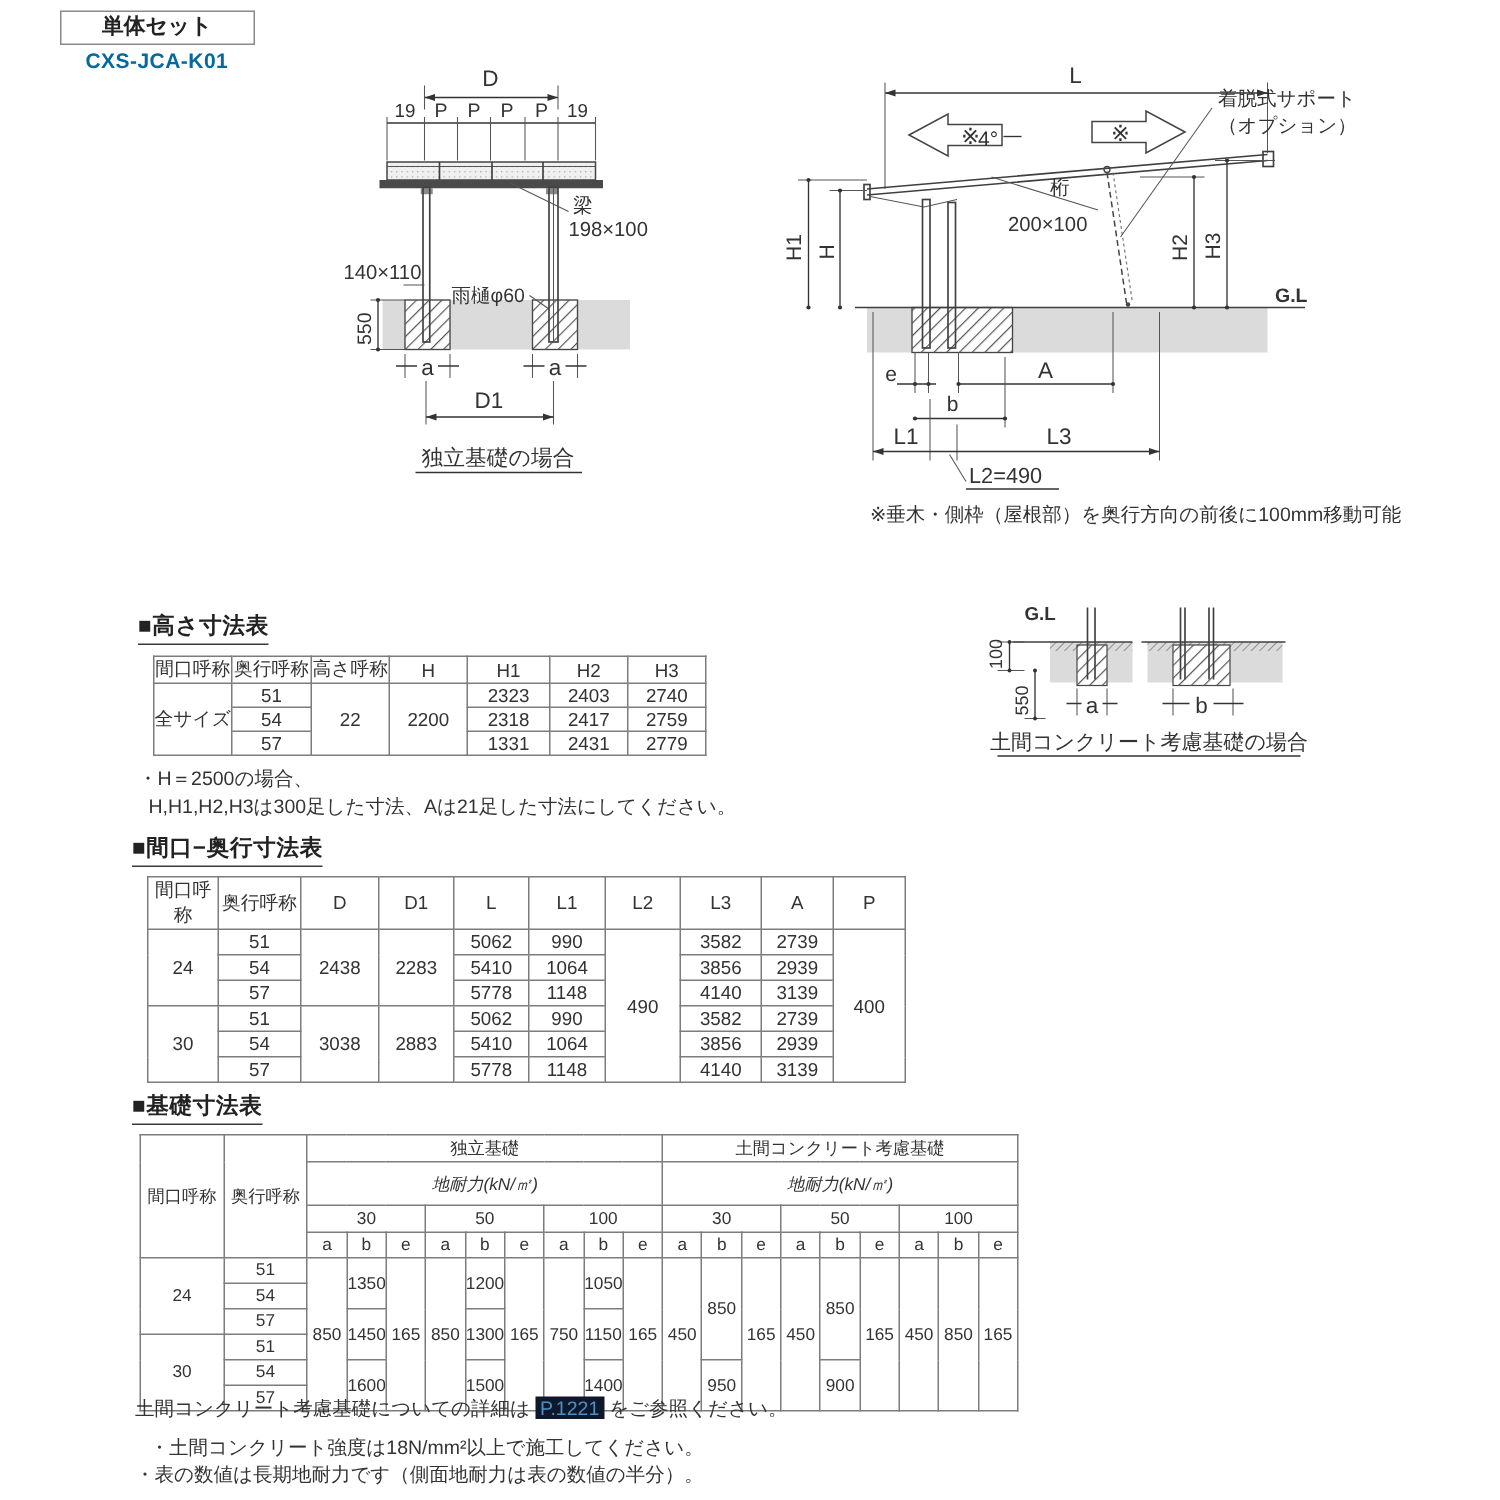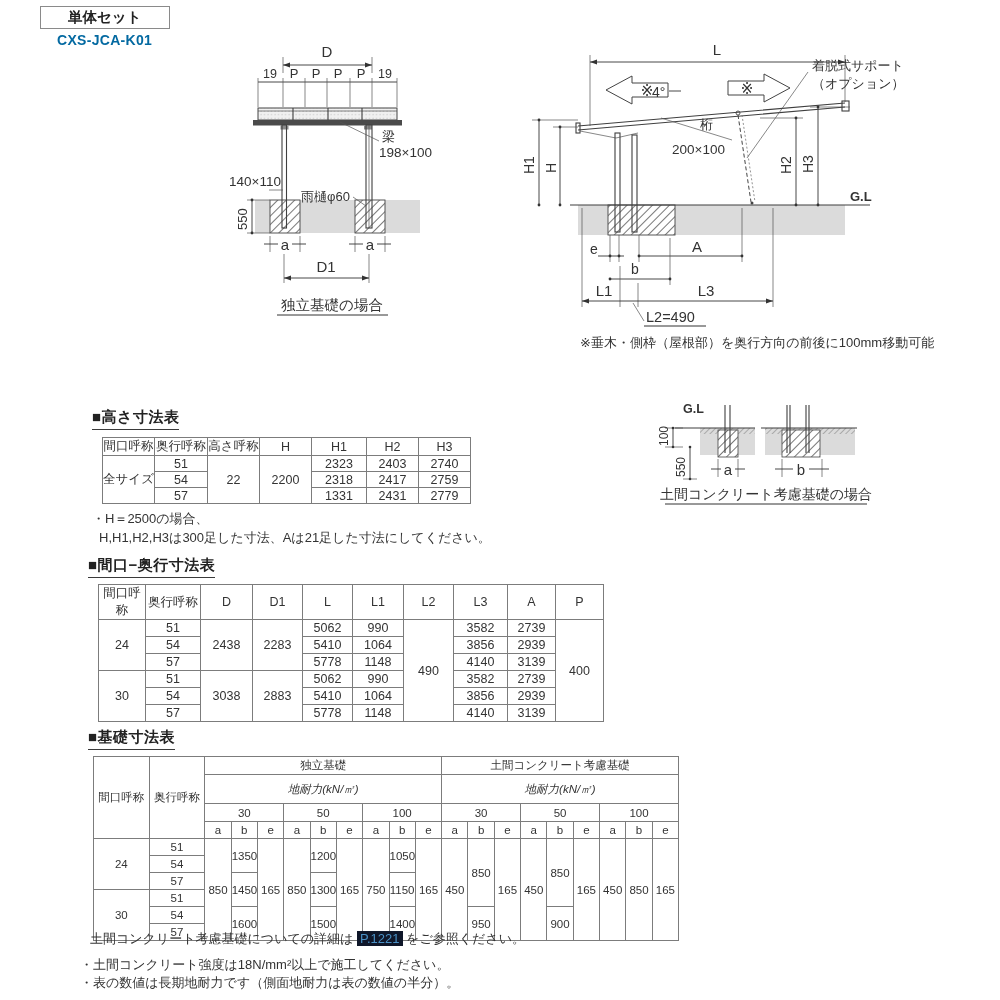--- a/index.html
+++ b/index.html
@@ -559,16 +559,16 @@
     <tr class="bd">
       <td>57</td>
     </tr>
   </tbody>
     </table>
 </div>
 
 <div class="abs note" style="left:90px;top:930px;">
   <span>土間コンクリート考慮基礎についての詳細は </span><a href="#" class="plink">P.1221</a><span> をご参照ください。</span>
 </div>
-<div class="abs note" style="left:80px;top:956px;line-height:1.4;">
+<div class="abs note" style="left:90px;top:956px;line-height:1.4;text-align:right;">
   <div>・土間コンクリート強度は18N/mm²以上で施工してください。</div>
   <div>・表の数値は長期地耐力です（側面地耐力は表の数値の半分）。</div>
 </div>
 
 </body></html>

